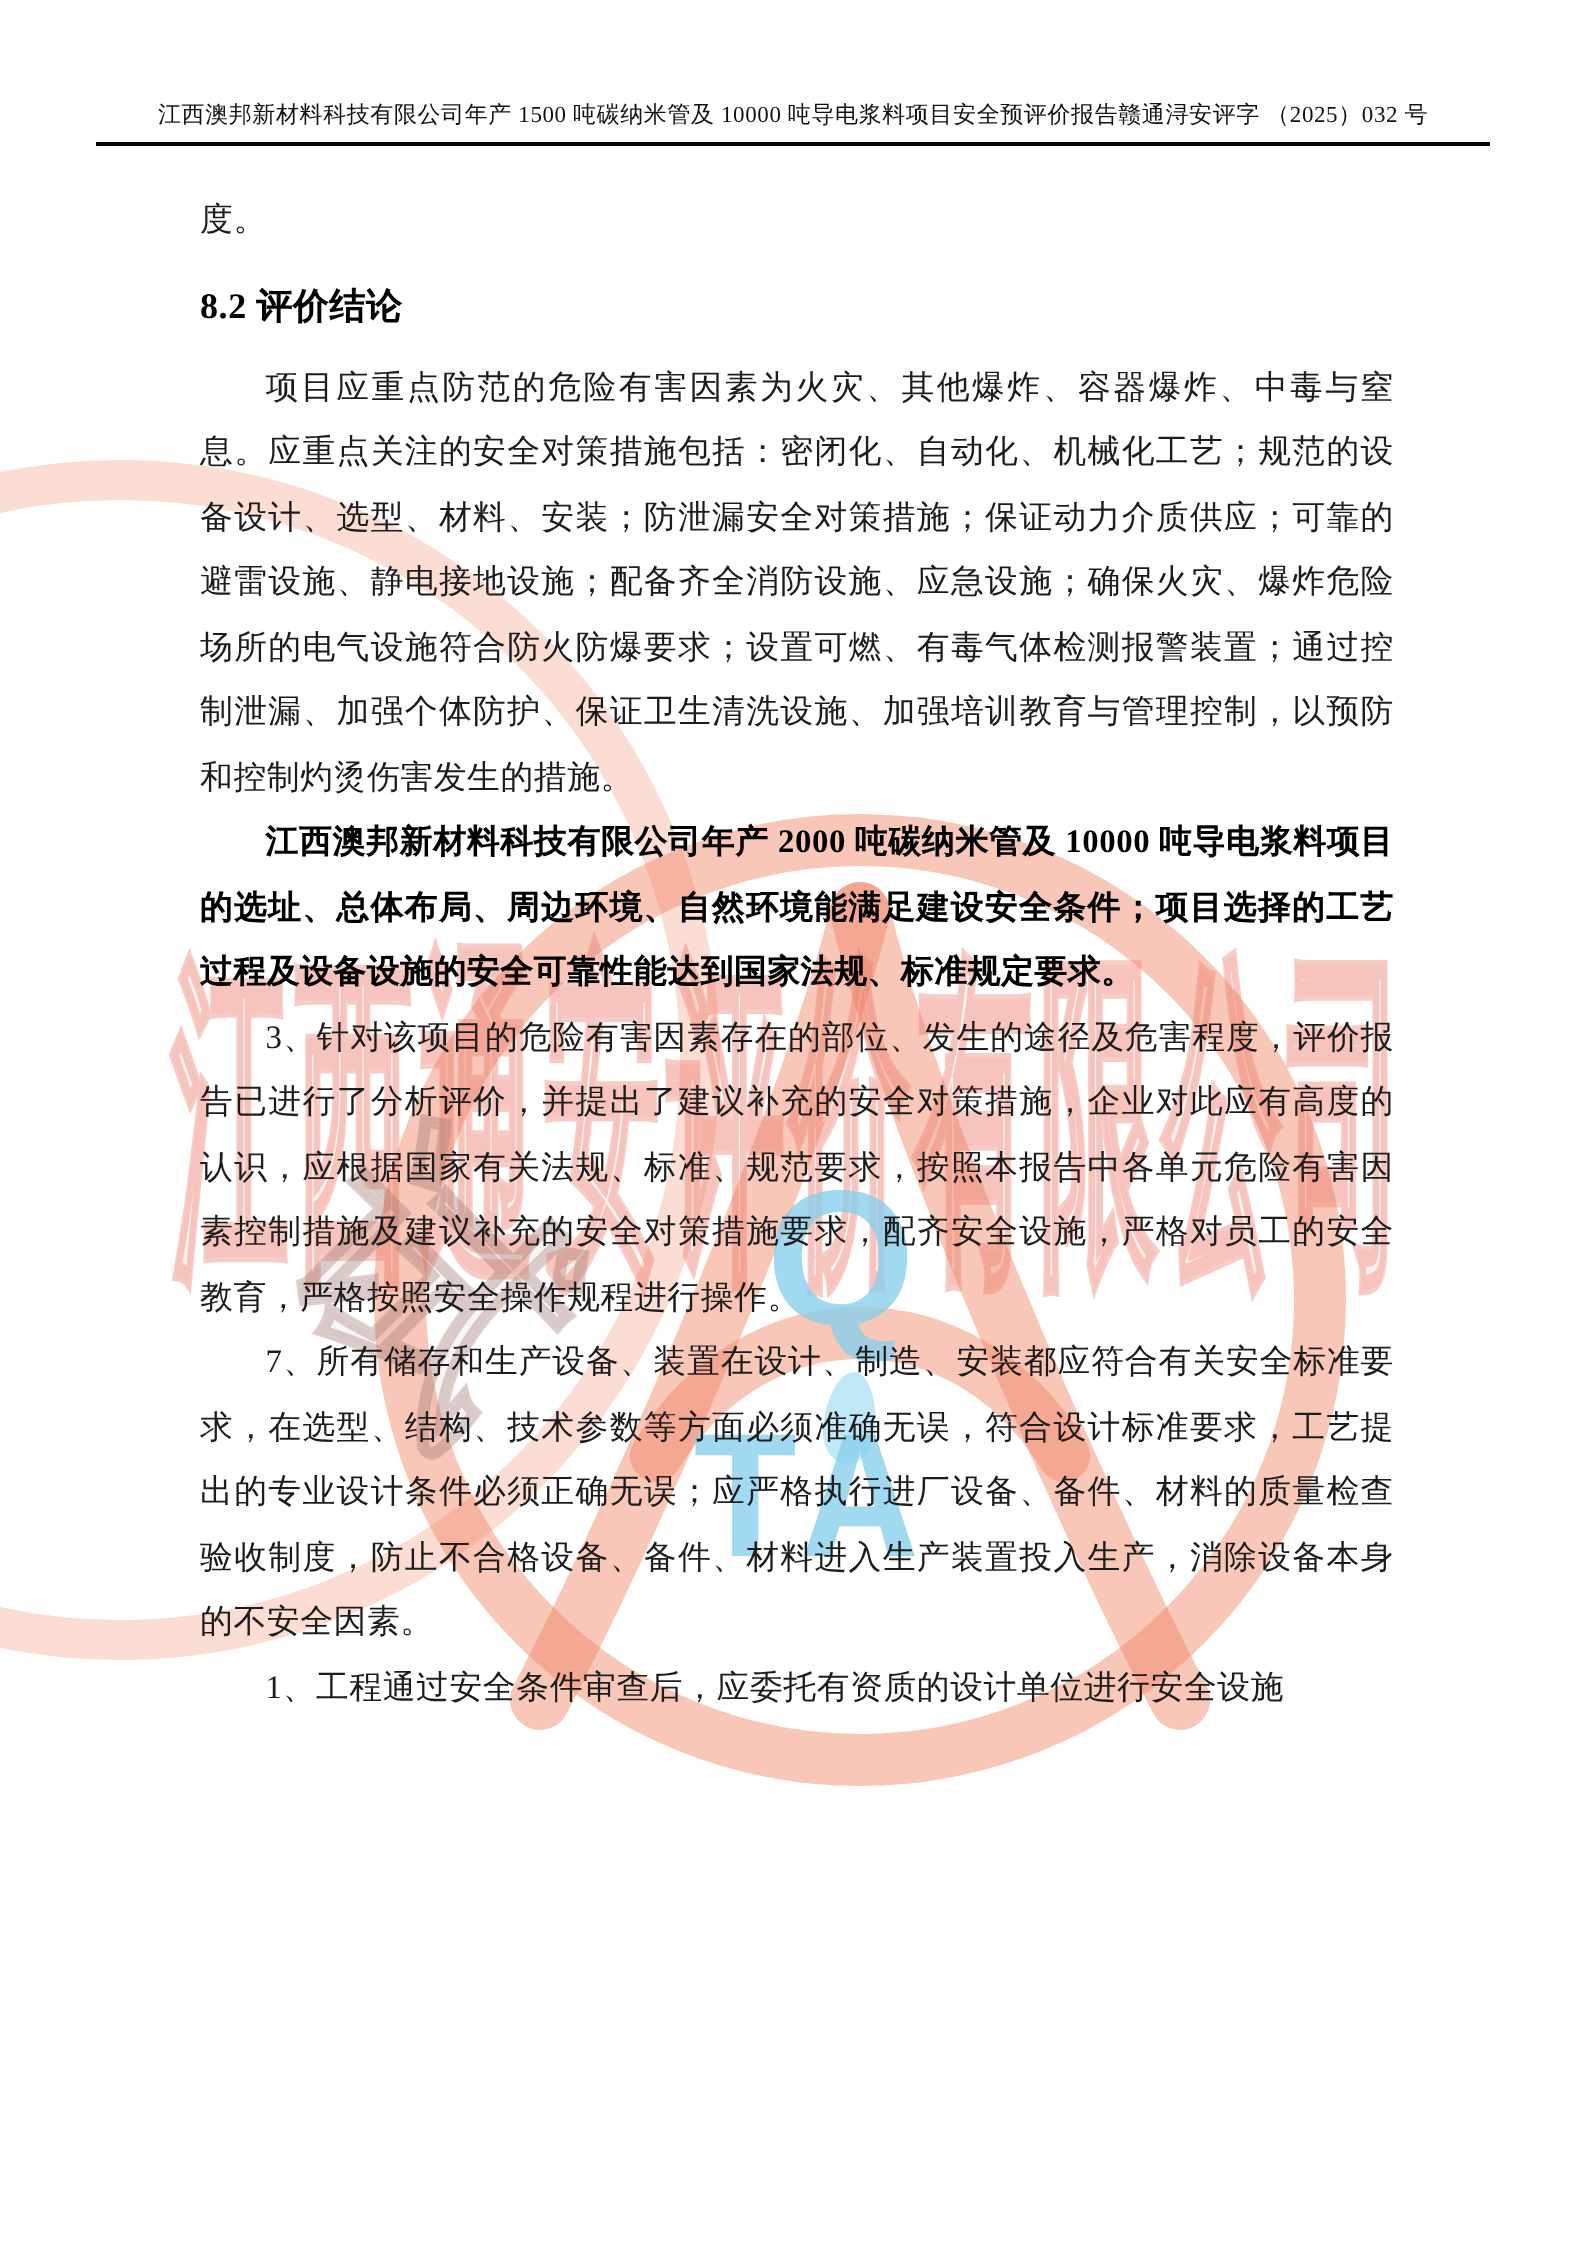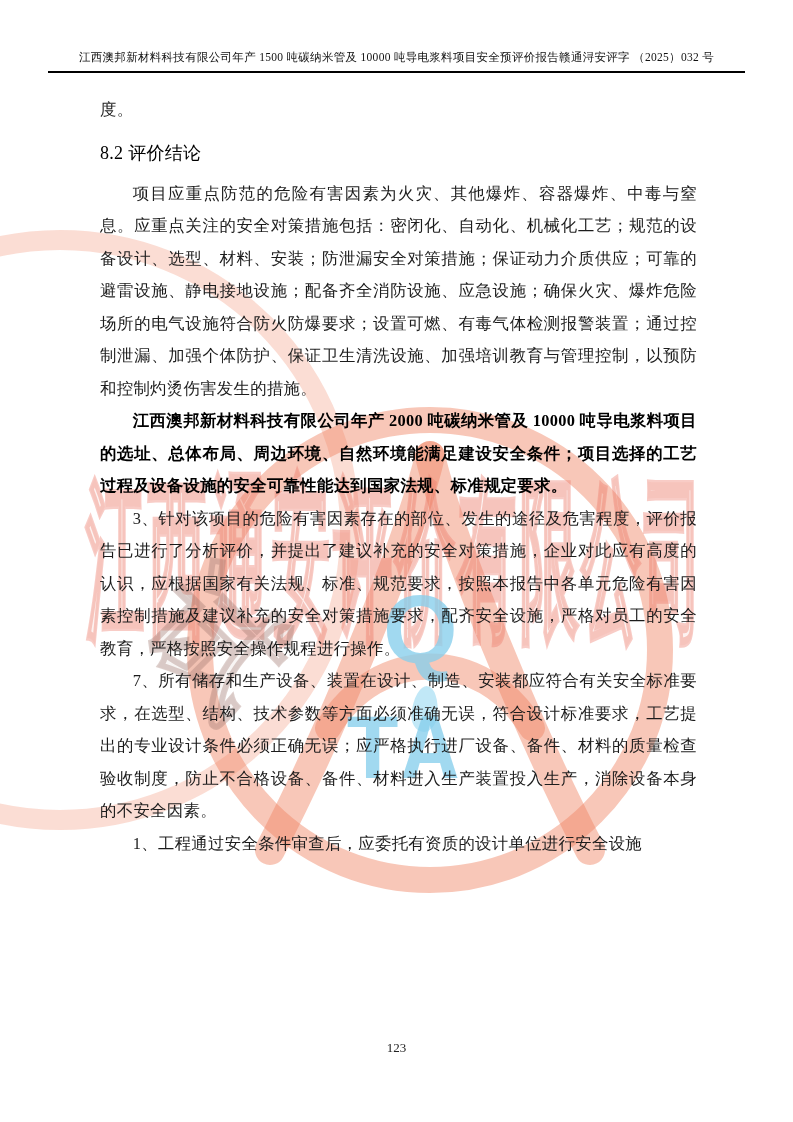--- a/index.html
+++ b/index.html
@@ -34,21 +34,21 @@
     line-height:32.5px;
     text-align:justify;
     letter-spacing:.3px;
     z-index:2;
   }
   .content p{margin:0;text-indent:2em;}
   .content p.carryover{text-indent:0;}
   .content p.bold{font-weight:bold;color:#000;}
   h2.sec{
     font-size:18px;
-    font-weight:normal;
+    font-weight:bold;
     color:#000;
     margin:13px 0 11px 0;
     line-height:27px;
     text-indent:0;
   }
   
   .page-number{
     position:absolute;
     left:0;right:0;top:1040px;
     text-align:center;
@@ -132,15 +132,14 @@
 
     <h2 class="sec">8.2 评价结论</h2>
     <p>项目应重点防范的危险有害因素为火灾、其他爆炸、容器爆炸、中毒与窒息。应重点关注的安全对策措施包括：密闭化、自动化、机械化工艺；规范的设备设计、选型、材料、安装；防泄漏安全对策措施；保证动力介质供应；可靠的避雷设施、静电接地设施；配备齐全消防设施、应急设施；确保火灾、爆炸危险场所的电气设施符合防火防爆要求；设置可燃、有毒气体检测报警装置；通过控制泄漏、加强个体防护、保证卫生清洗设施、加强培训教育与管理控制，以预防和控制灼烫伤害发生的措施。</p>
     <p class="bold">江西澳邦新材料科技有限公司年产 2000 吨碳纳米管及 10000 吨导电浆料项目的选址、总体布局、周边环境、自然环境能满足建设安全条件；项目选择的工艺过程及设备设施的安全可靠性能达到国家法规、标准规定要求。</p>
 
     <p>3、针对该项目的危险有害因素存在的部位、发生的途径及危害程度，评价报告已进行了分析评价，并提出了建议补充的安全对策措施，企业对此应有高度的认识，应根据国家有关法规、标准、规范要求，按照本报告中各单元危险有害因素控制措施及建议补充的安全对策措施要求，配齐安全设施，严格对员工的安全教育，严格按照安全操作规程进行操作。</p>
     <p>7、所有储存和生产设备、装置在设计、制造、安装都应符合有关安全标准要求，在选型、结构、技术参数等方面必须准确无误，符合设计标准要求，工艺提出的专业设计条件必须正确无误；应严格执行进厂设备、备件、材料的质量检查验收制度，防止不合格设备、备件、材料进入生产装置投入生产，消除设备本身的不安全因素。</p>
     <p>1、工程通过安全条件审查后，应委托有资质的设计单位进行安全设施</p>
   </div>
 
-  <div class="page-number">123</div>
 
 </div>
 
 </body></html>

